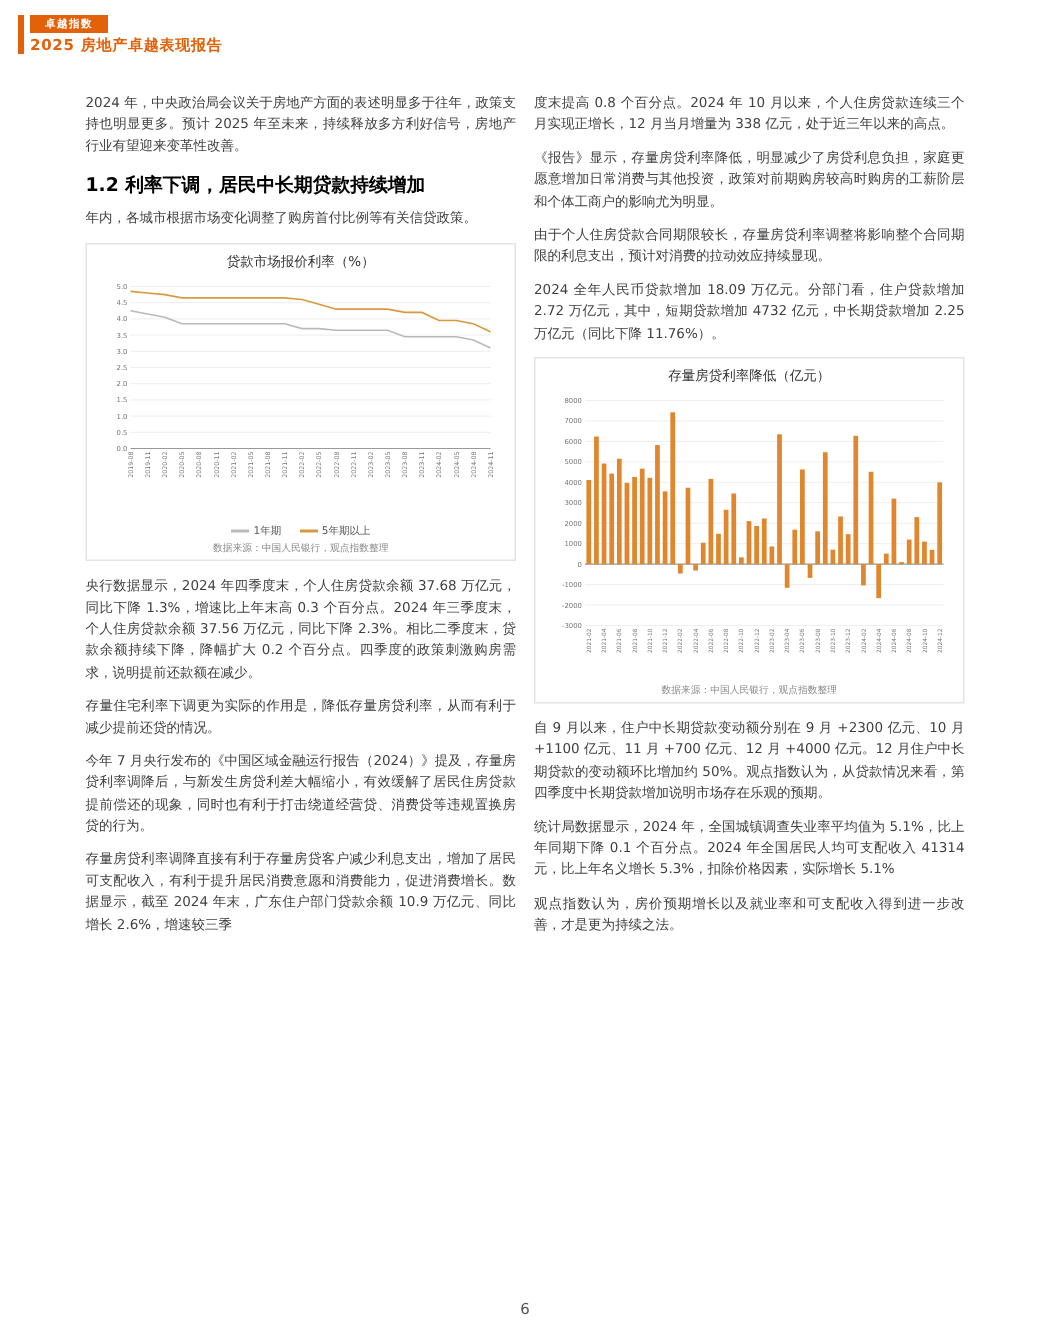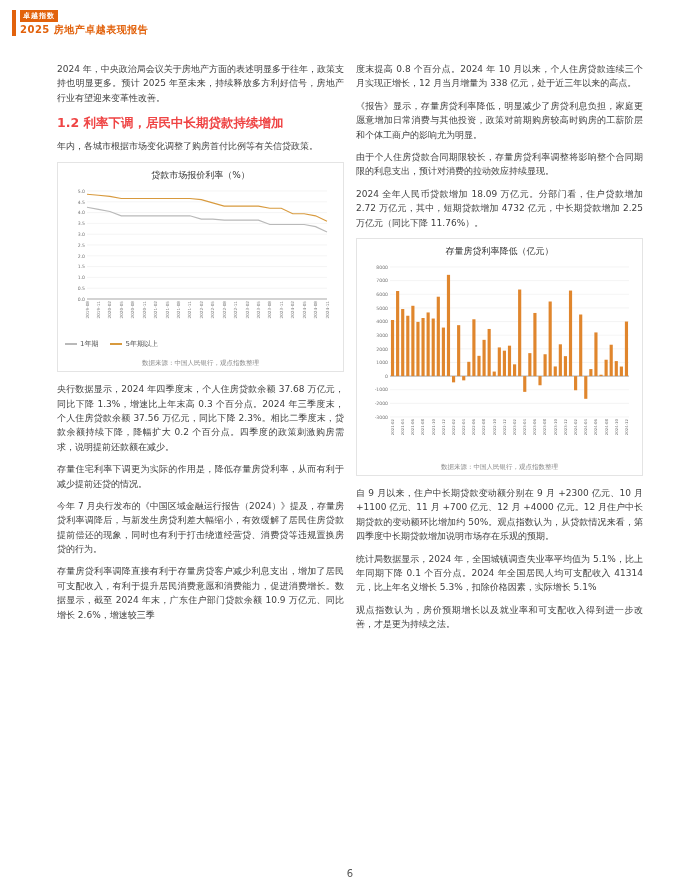--- a/index.html
+++ b/index.html
@@ -2,34 +2,34 @@
 <html><head>
 <meta charset="utf-8">
 <style>
   html,body{margin:0;padding:0;background:#ffffff;}
   body{width:700px;height:891px;font-family:"DejaVu Sans","Liberation Sans",sans-serif;color:#3f3f3f;position:relative;overflow:hidden;}
   .page{position:relative;width:700px;height:891px;box-sizing:border-box;padding:12px 52px 0 57px;}
   
   .brand{position:absolute;top:10px;left:12px;display:flex;align-items:flex-start;gap:4px;}
   .brand-bar{width:4px;height:26px;background:#e2620c;}
   .brand-text{display:flex;flex-direction:column;gap:1px;}
-  .brand-chip{display:inline-block;background:#e2620c;color:#ffffff;font-size:7px;font-weight:bold;padding:1px 3px;letter-spacing:1px;width:max-content;}
+  .brand-chip{display:inline-block;background:#e2620c;color:#ffffff;font-size:7px;font-weight:bold;padding:1px 10px;letter-spacing:1px;width:max-content;}
   .brand-sub{color:#e2620c;font-size:10px;font-weight:bold;letter-spacing:0.5px;}
   
   .columns{display:flex;gap:12px;margin-top:50px;}
   .col{width:287px;font-size:9px;line-height:1.6;text-align:justify;}
   .col p{margin:0 0 8px 0;}
-  h2.sec{color:#ef4444;font-size:12.5px;font-weight:bold;margin:10px 0 8px 0;line-height:1.3;text-align:left;}
+  h2.sec{color:#000000;font-size:12.5px;font-weight:bold;margin:10px 0 8px 0;line-height:1.3;text-align:left;}
   
   figure.chart{margin:4px 0 10px 0;border:1px solid #e4e4e4;padding:5px 7px 3px 7px;background:#fff;}
   .chart-title{text-align:center;font-weight:normal;font-size:9px;color:#333;margin-bottom:3px;}
-  .chart-legend{display:flex;gap:12px;font-size:7px;color:#555;margin-top:1px;}
+  .chart-legend{display:flex;justify-content:center;gap:12px;font-size:7px;color:#555;margin-top:10px;}
   .legend-item{display:inline-flex;align-items:center;gap:3px;}
   .legend-item .swatch{display:inline-block;width:12px;height:2px;}
-  .chart-source{text-align:center;font-size:6.5px;color:#8a8a8a;margin-top:8px;}
+  .chart-source{text-align:center;font-size:6.5px;color:#8a8a8a;margin-top:0;}
   
   .footer{position:absolute;bottom:12px;left:0;width:700px;text-align:center;font-size:10px;color:#555;}
 </style>
 </head>
 <body>
 
 <div class="page">
 
   <div class="brand">
     <div class="brand-bar"></div>

